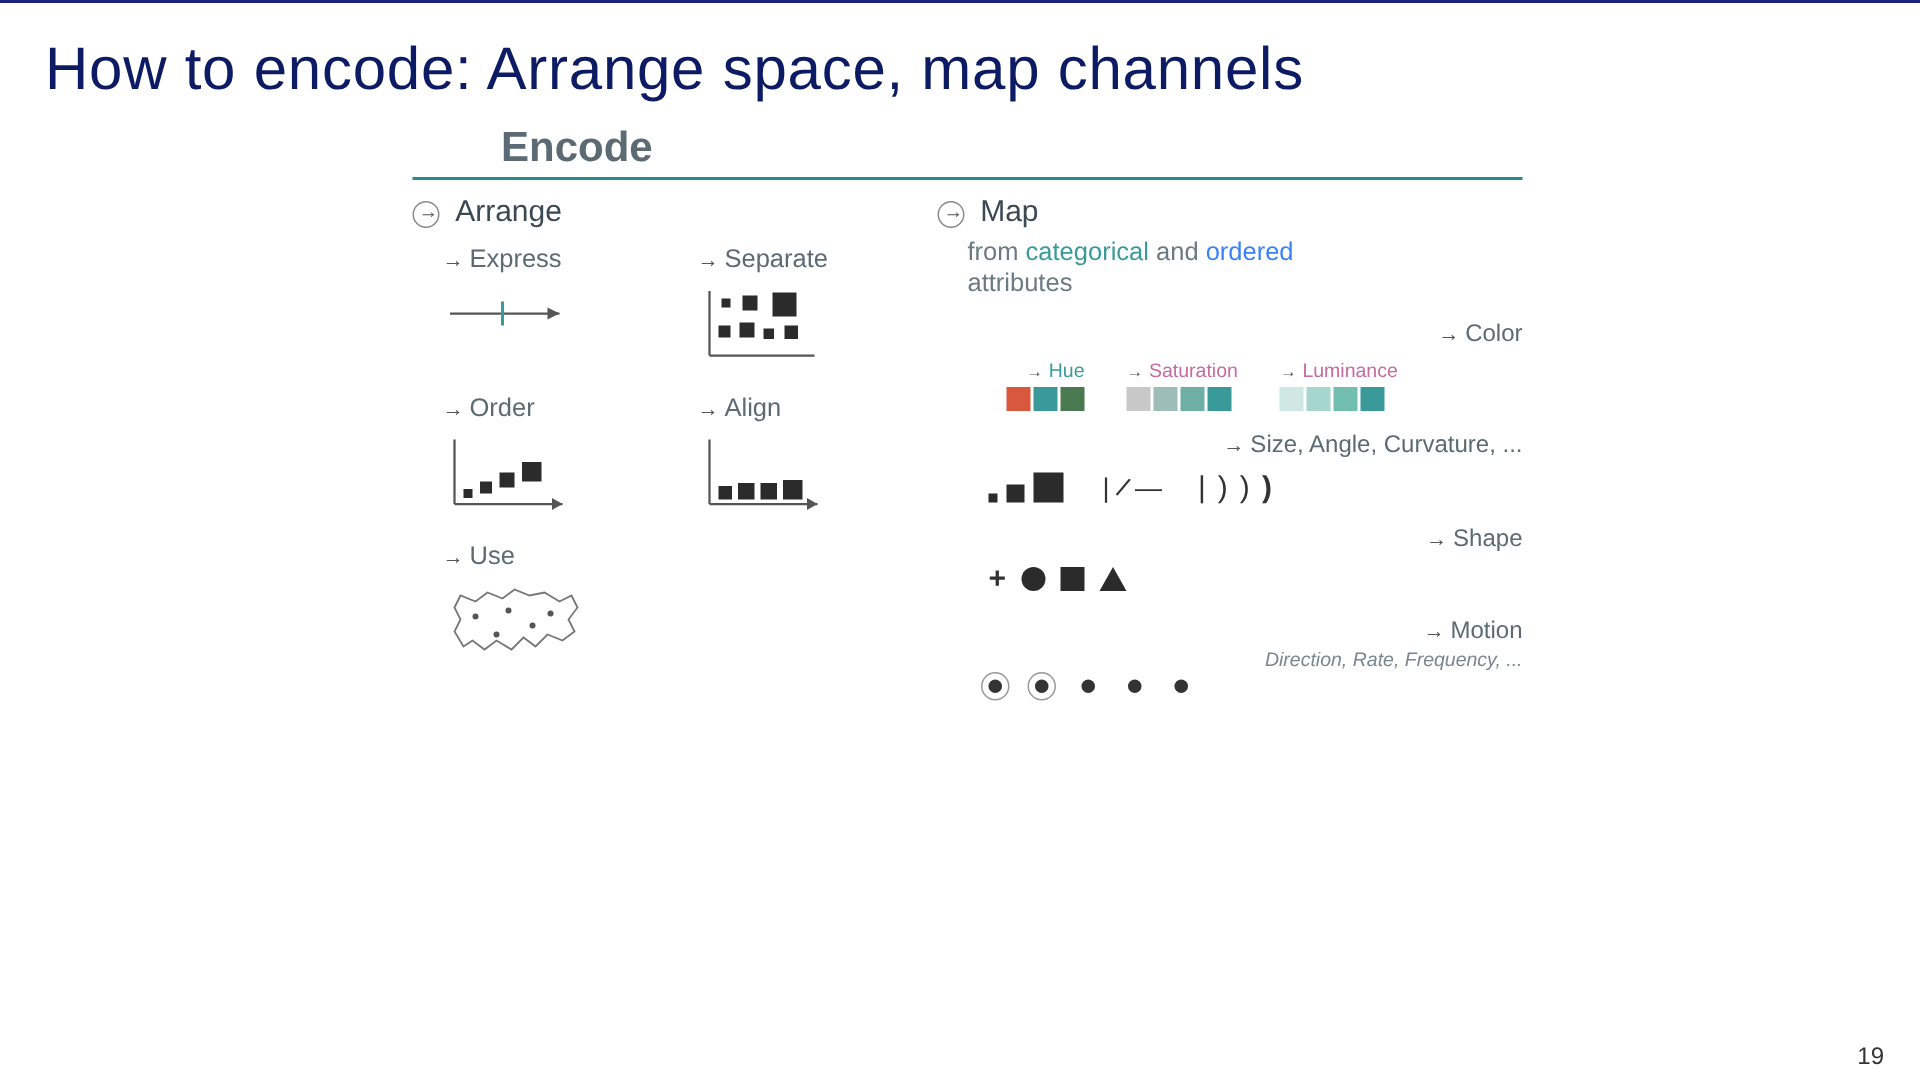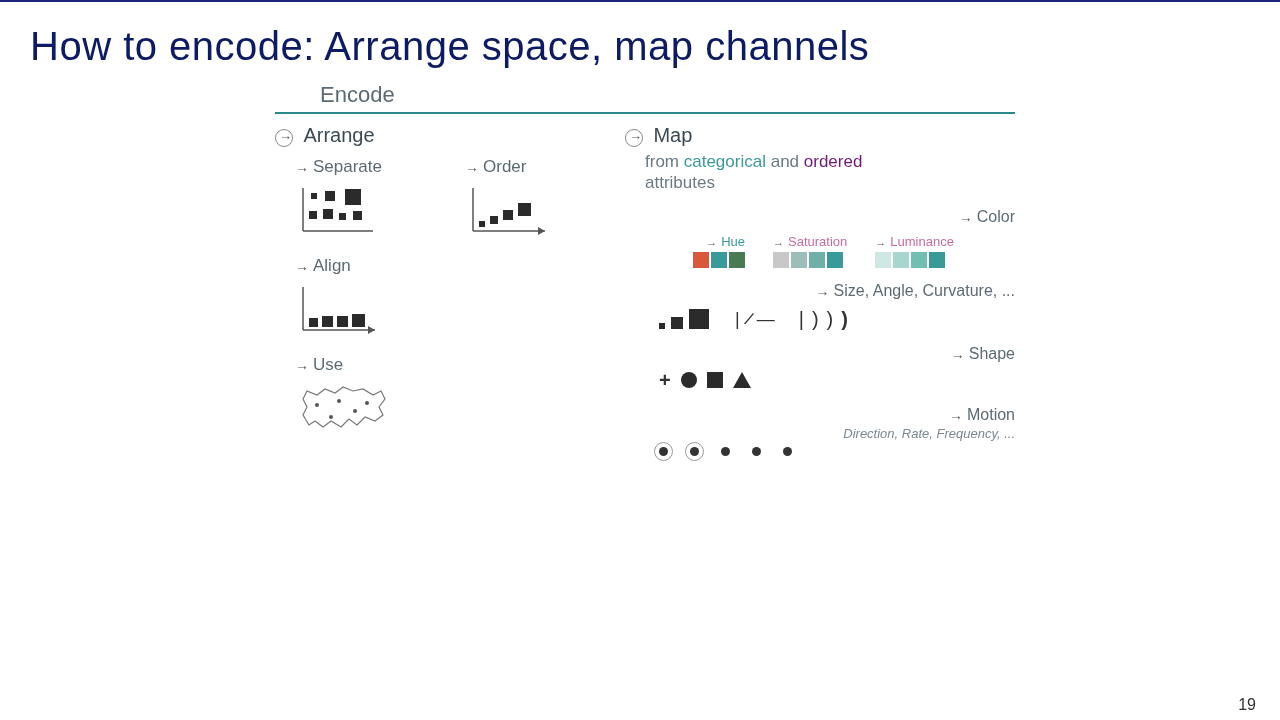--- a/index.html
+++ b/index.html
@@ -4,21 +4,21 @@
 <style>
   * { box-sizing: border-box; }
   html, body { margin:0; padding:0; width:1280px; height:720px; font-family: "Helvetica Neue", Arial, sans-serif; background:#fff; color:#333; }
   .slide { position:relative; width:1280px; height:720px; }
   .title-rule { position:absolute; top:0; left:0; width:1280px; height:2px; background:#1a237e; }
   .title { position:absolute; top:24px; left:30px; font-size:40px; color:#0c1b63; font-weight:400; letter-spacing:0.5px; }
   .page-num { position:absolute; bottom:6px; right:24px; font-size:16px; color:#333; }
 
   .content { position:absolute; top:82px; left:275px; width:740px; }
 
-  .encode-label { font-size:22px; font-weight:400; color:#5c6b73; margin-left:45px; margin-bottom:4px; }
+  .encode-label { font-size:28px; font-weight:700; color:#5c6b73; margin-left:59px; margin-bottom:4px; }
   .hr-line { height:2px; background:#2a8a8a; margin-bottom:10px; }
 
   .cols { display:flex; }
   .col-left { width:350px; }
   .col-right { width:390px; }
 
   .circarrow { display:inline-block; width:18px; height:18px; border:1px solid #8a8a8a; border-radius:50%; position:relative; vertical-align:middle; margin-right:6px; }
   .circarrow::after { content:"→"; position:absolute; top:-2px; left:3px; font-size:13px; color:#555; }
 
   .smarrow { color:#555; font-size:14px; margin-right:4px; }
@@ -27,25 +27,25 @@
   .sub { font-size:17px; color:#5c6b73; font-weight:500; }
   .sub-pink { color:#c66aa0; font-weight:500; }
 
   .arrange-grid { display:grid; grid-template-columns: 170px 170px; row-gap:18px; margin-top:10px; margin-left:20px; }
   .cell .label { margin-bottom:6px; }
   .iconbox { width:90px; height:55px; }
 
   .map-body { margin-left:20px; margin-top:4px; }
   .map-desc { font-size:17px; color:#6b7a82; line-height:1.25; margin-bottom:14px; }
   .map-desc .cat { color:#3a9a9a; }
-  .map-desc .ord { color:#701a75; }
+  .map-desc .ord { color:#3b82f6; }
 
   .entry { margin-bottom:14px;text-align:right; }
   .entry .lab { font-size:16px; color:#5c6b73; font-weight:500; }
-  .color-row { display:flex; gap:28px; margin-top:6px; margin-left:30px; }
+  .color-row { display:flex; gap:28px; margin-top:6px; margin-left:8px; }
   .cgroup .cglab { font-size:13px; color:#3a9a9a; }
   .cgroup.pink .cglab { color:#c66aa0; }
   .swatches { display:flex; gap:2px; margin-top:2px; }
   .sw { width:16px; height:16px; }
 
   .size-row { display:flex; align-items:center; gap:26px; margin-top:8px; margin-left:14px; }
   .sizeset { display:flex; align-items:flex-end; gap:6px; }
   .sq { background:#2b2b2b; }
 
   .angleset { display:flex; align-items:center; gap:6px; font-size:18px; color:#333; }
@@ -76,20 +76,30 @@
     <div class="cols">
 
       <div class="col-left">
         <div>
           <span class="circarrow"></span>
           <span class="hdr">Arrange</span>
         </div>
 
         <div class="arrange-grid">
 
+          <div class="cell">
+            <div class="label"><span class="smarrow">→</span><span class="sub">Express</span></div>
+            <div class="iconbox">
+              <svg width="90" height="40" viewBox="0 0 90 40">
+                <line x1="5" y1="20" x2="78" y2="20" stroke="#555" stroke-width="1.5"></line>
+                <polygon points="78,20 70,16 70,24" fill="#555"></polygon>
+                <line x1="40" y1="12" x2="40" y2="28" stroke="#3a9a9a" stroke-width="2"></line>
+              </svg>
+            </div>
+          </div>
 
           <div class="cell">
             <div class="label"><span class="smarrow">→</span><span class="sub">Separate</span></div>
             <div class="iconbox">
               <svg width="90" height="55" viewBox="0 0 90 55">
                 <line x1="8" y1="5" x2="8" y2="48" stroke="#555" stroke-width="1.5"></line>
                 <line x1="8" y1="48" x2="78" y2="48" stroke="#555" stroke-width="1.5"></line>
                 <rect x="16" y="10" width="6" height="6" fill="#2b2b2b"></rect>
                 <rect x="30" y="8" width="10" height="10" fill="#2b2b2b"></rect>
                 <rect x="50" y="6" width="16" height="16" fill="#2b2b2b"></rect>

